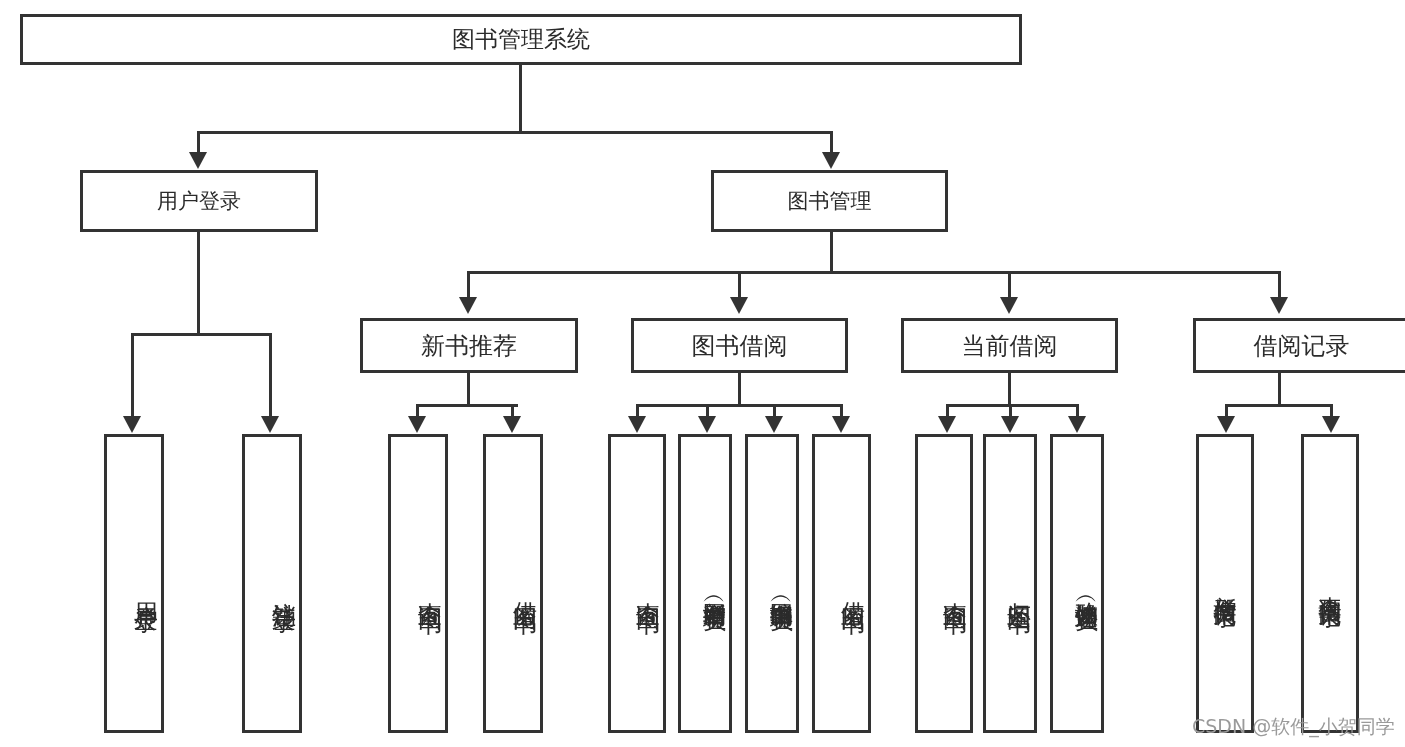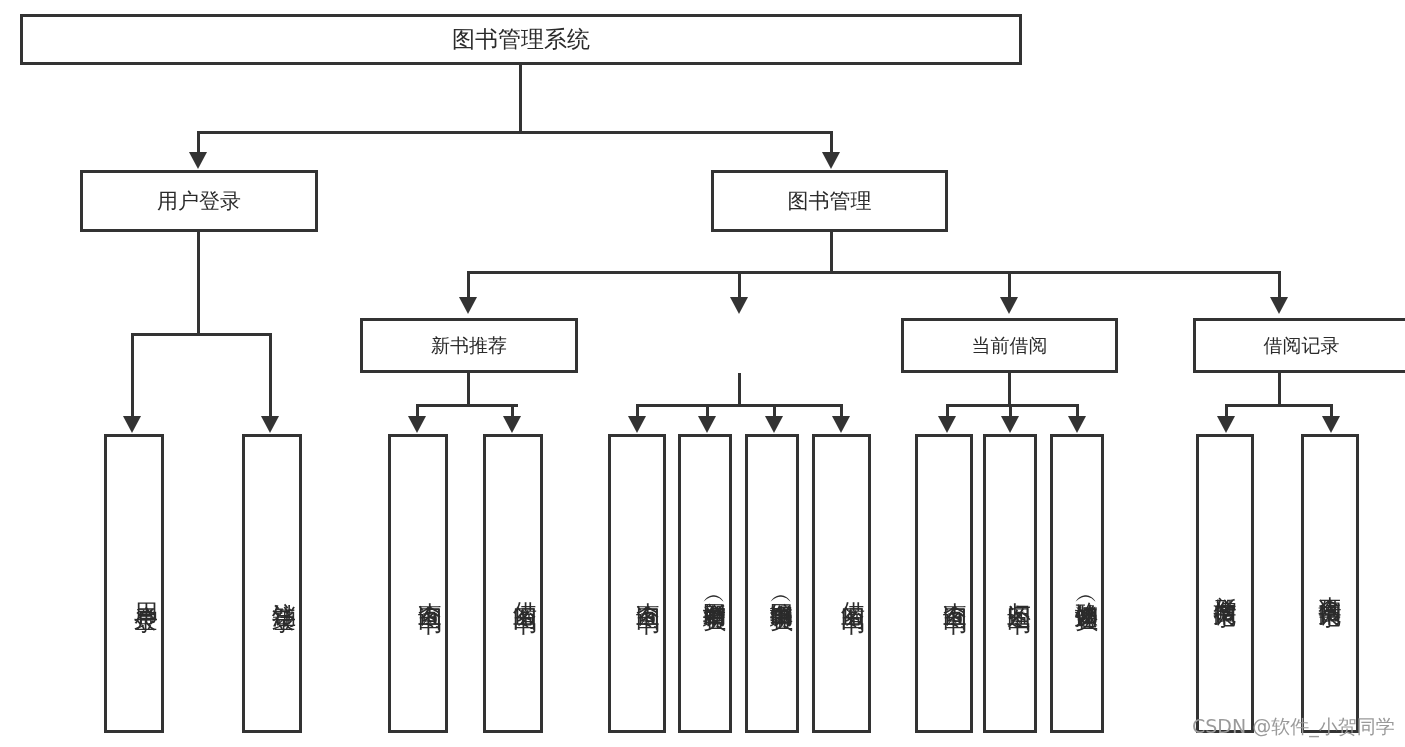--- a/index.html
+++ b/index.html
@@ -33,21 +33,21 @@
     line-height: 1.25;
   }
   .node.root {
     font-size: 23px;
     justify-content: center;
   }
   .node.lvl1 {
     font-size: 21px;
   }
   .node.lvl2 {
-    font-size: 19px;
+    font-size: 24px;
   }
   
   .node.leaf {
     writing-mode: vertical-rl;
     text-orientation: upright;
     font-size: 24px;
     letter-spacing: 3px;
     align-items: flex-start;
     justify-content: center;
     padding-top: 10px;
@@ -124,20 +124,23 @@
   <div class="ln v" style="left:738px; top:271px; height:28px;"></div>
   <div class="arrow" style="left:730px; top:297px;"></div>
   <div class="ln v" style="left:1008px; top:271px; height:28px;"></div>
   <div class="arrow" style="left:1000px; top:297px;"></div>
   <div class="ln v" style="left:1278px; top:271px; height:28px;"></div>
   <div class="arrow" style="left:1270px; top:297px;"></div>
 
   <div class="node lvl2" style="left:360px; top:318px; width:218px; height:55px;">
     <span>新书推荐</span>
   </div>
+  <div class="node lvl2" style="left:631px; top:318px; width:217px; height:55px;">
+    <span>图书借阅</span>
+  </div>
   <div class="node lvl2" style="left:901px; top:318px; width:217px; height:55px;">
     <span>当前借阅</span>
   </div>
   <div class="node lvl2" style="left:1193px; top:318px; width:217px; height:55px;">
     <span>借阅记录</span>
   </div>
 
   <div class="ln v" style="left:467px; top:373px; height:34px;"></div>
   <div class="ln h" style="left:416px; top:404px; width:102px;"></div>
   <div class="ln v" style="left:416px; top:404px; height:14px;"></div>

